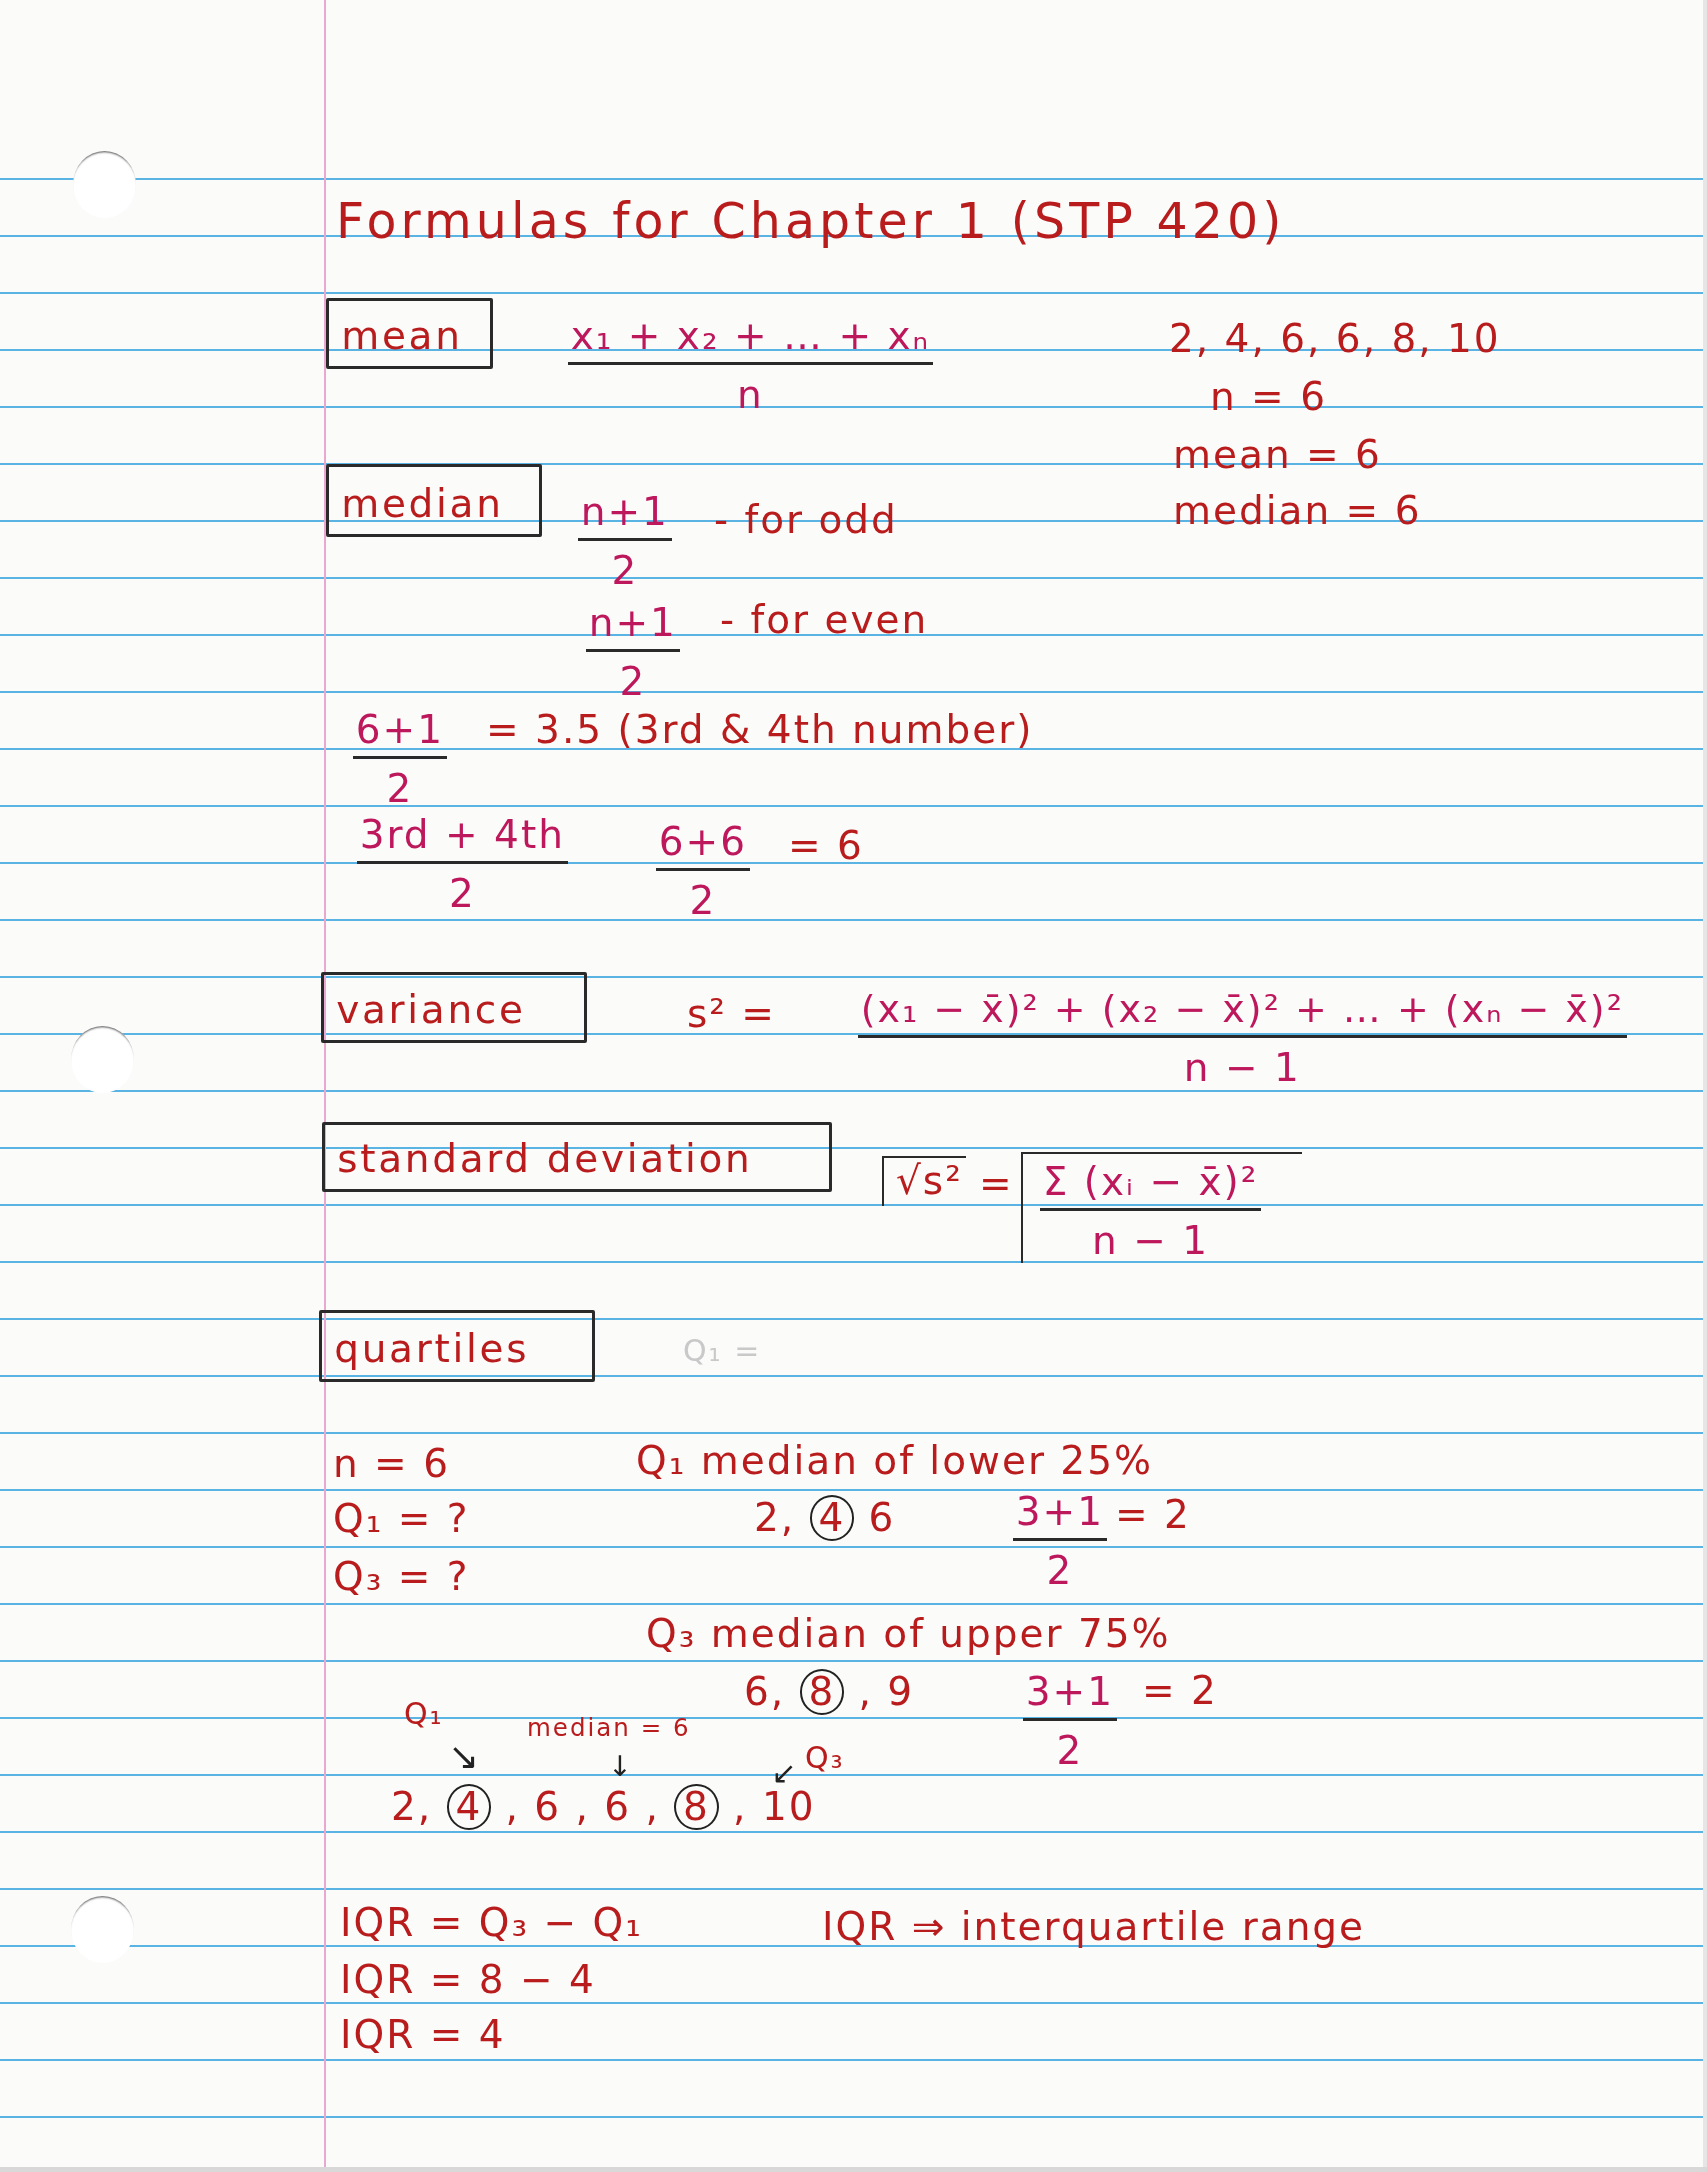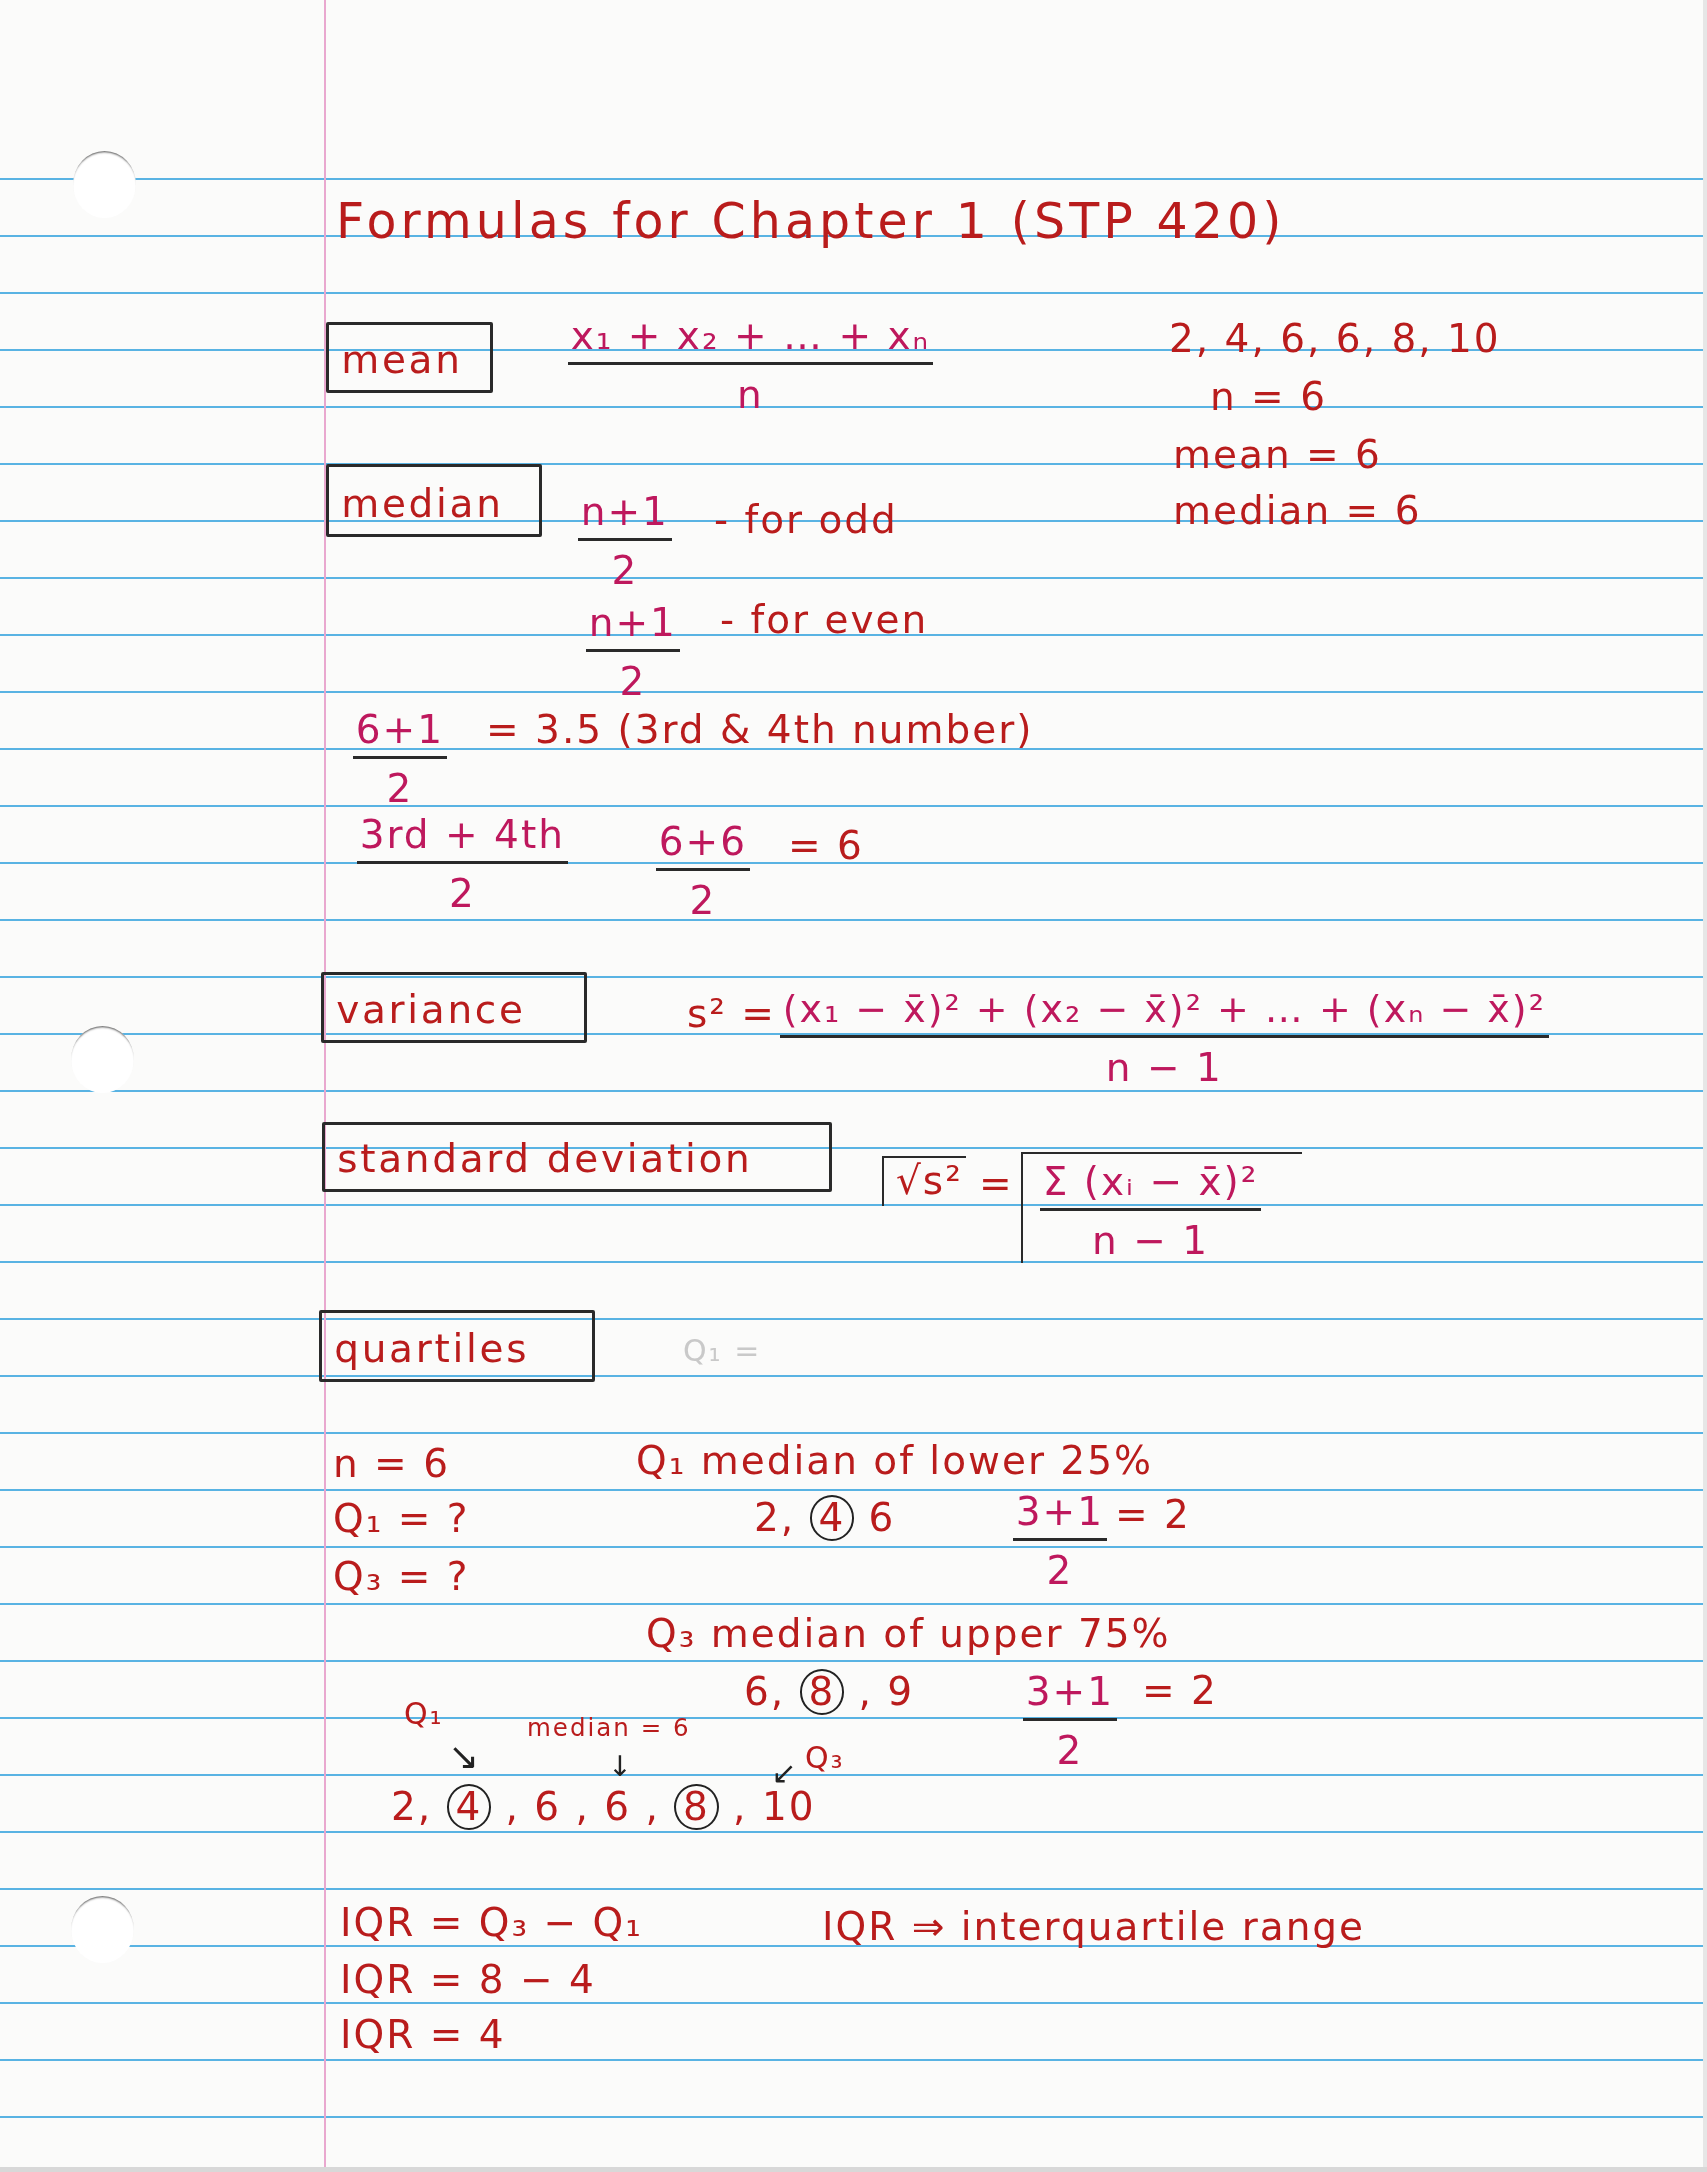--- a/index.html
+++ b/index.html
@@ -75,21 +75,21 @@
 <div class="paper-top-blank"></div>
 <div class="margin-line"></div>
 <div class="hole" style="left:73px; top:151px;"></div>
 <div class="hole" style="left:71px; top:1026px;"></div>
 <div class="hole" style="left:71px; top:1896px;"></div>
 <div class="right-edge"></div>
 <div class="bottom-edge"></div>
 
 <div class="hw title" style="left:336px; top:197px;">Formulas for Chapter 1 (STP 420)</div>
 
-<div class="box" style="left:326px; top:298px; width:167px; height:71px;margin-top:24px;">
+<div class="box" style="left:326px; top:298px; width:167px; height:71px;">
   <div class="box-inner"><span class="hw lbl">mean</span></div>
 </div>
 <div class="frac" style="left:568px; top:313px;">
   <span class="num">x₁ + x₂ + … + xₙ</span>
   <span class="den">n</span>
 </div>
 
 <div class="hw f" style="left:1169px; top:319px;">2, 4, 6, 6, 8, 10</div>
 <div class="hw f" style="left:1210px; top:377px;">n = 6</div>
 <div class="hw f" style="left:1173px; top:435px;">mean = 6</div>
@@ -123,21 +123,21 @@
 <div class="frac" style="left:656px; top:819px;">
   <span class="num">6+6</span>
   <span class="den">2</span>
 </div>
 <div class="hw f" style="left:788px; top:826px;">= 6</div>
 
 <div class="box" style="left:321px; top:972px; width:266px; height:71px;padding-left:32px;">
   <div class="box-inner"><span class="hw lbl">variance</span></div>
 </div>
 <div class="hw f" style="left:687px; top:994px;">s² =</div>
-<div class="frac" style="left:780px; top:987px;">
+<div class="frac" style="left:858px; top:987px;">
   <span class="num" style="font-size:38px;">(x₁ − x̄)² + (x₂ − x̄)² + … + (xₙ − x̄)²</span>
   <span class="den">n − 1</span>
 </div>
 
 <div class="box" style="left:322px; top:1122px; width:510px; height:70px;">
   <div class="box-inner"><span class="hw lbl">standard deviation</span></div>
 </div>
 <div class="sqrt" style="left:882px; top:1156px; width:82px; height:48px;"></div>
 <div class="hw f" style="left:896px; top:1161px;">√s²</div>
 <div class="hw f" style="left:979px; top:1164px;">=</div>

